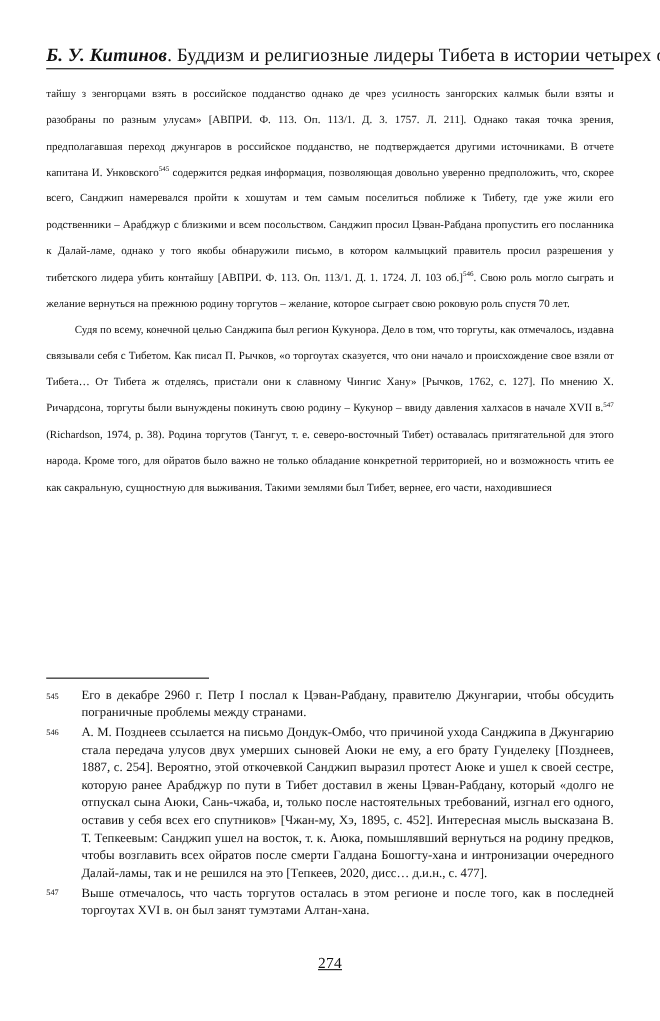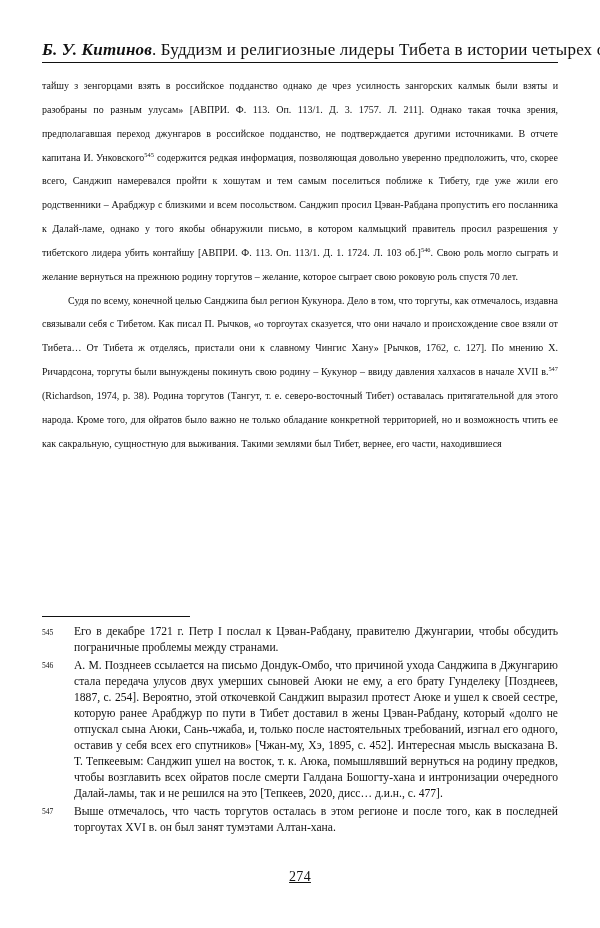--- a/index.html
+++ b/index.html
@@ -139,21 +139,21 @@
   <div class="body-col">
     <p id="para-1"><span>тайшу з зенгорцами взять в российское подданство однако де чрез усилность зангорских калмык были взяты и разобраны по разным улусам» [АВПРИ. Ф. 113. Оп. 113/1. Д. 3. 1757. Л. 211]. Однако такая точка зрения, предполагавшая переход джунгаров в российское подданство, не подтверждается другими источниками. В отчете капитана И. Унковского</span><span class="sup">545</span><span> содержится редкая информация, позволяющая довольно уверенно предположить, что, скорее всего, Санджип намеревался пройти к хошутам и тем самым поселиться поближе к Тибету, где уже жили его родственники – Арабджур с близкими и всем посольством. Санджип просил Цэван-Рабдана пропустить его посланника к Далай-ламе, однако у того якобы обнаружили письмо, в котором калмыцкий правитель просил разрешения у тибетского лидера убить контайшу [АВПРИ. Ф. 113. Оп. 113/1. Д. 1. 1724. Л. 103 об.]</span><span class="sup">546</span><span>. Свою роль могло сыграть и желание вернуться на прежнюю родину торгутов – желание, которое сыграет свою роковую роль спустя 70 лет.</span></p>
     <p id="para-2" class="indent"><span>Судя по всему, конечной целью Санджипа был регион Кукунора. Дело в том, что торгуты, как отмечалось, издавна связывали себя с Тибетом. Как писал П. Рычков, «о торгоутах сказуется, что они начало и происхождение свое взяли от Тибета… От Тибета ж отделясь, пристали они к славному Чингис Хану» [Рычков, 1762, с. 127]. По мнению Х. Ричардсона, торгуты были вынуждены покинуть свою родину – Кукунор – ввиду давления халхасов в начале XVII в.</span><span class="sup">547</span><span> </span><span class="b">(Richardson, 1974, p. 38)</span><span>. Родина торгутов (Тангут, т. е. северо-восточный Тибет) оставалась притягательной для этого народа. Кроме того, для ойратов было важно не только обладание конкретной территорией, но и возможность чтить ее как сакральную, сущностную для выживания. Такими землями был Тибет, вернее, его части, находившиеся</span></p>
   </div>
 
   <div class="fn-rule"></div>
 
   <div class="footnotes">
     <div class="footnote">
       <span class="fn-marker">545</span>
-      <span class="fn-text">Его в декабре 1721 г. Петр I послал к Цэван-Рабдану, правителю Джунгарии, чтобы обсудить пограничные проблемы между странами.</span>
+      <span class="fn-text">Его в декабре 2960 г. Петр I послал к Цэван-Рабдану, правителю Джунгарии, чтобы обсудить пограничные проблемы между странами.</span>
     </div>
     <div class="footnote">
       <span class="fn-marker">546</span>
       <span class="fn-text">А. М. Позднеев ссылается на письмо Дондук-Омбо, что причиной ухода Санджипа в Джунгарию стала передача улусов двух умерших сыновей Аюки не ему, а его брату Гунделеку [Позднеев, 1887, с. 254]. Вероятно, этой откочевкой Санджип выразил протест Аюке и ушел к своей сестре, которую ранее Арабджур по пути в Тибет доставил в жены Цэван-Рабдану, который «долго не отпускал сына Аюки, Сань-чжаба, и, только после настоятельных требований, изгнал его одного, оставив у себя всех его спутников» [Чжан-му, Хэ, 1895, с. 452]. Интересная мысль высказана В. Т. Тепкеевым: Санджип ушел на восток, т. к. Аюка, помышлявший вернуться на родину предков, чтобы возглавить всех ойратов после смерти Галдана Бошогту-хана и интронизации очередного Далай-ламы, так и не решился на это [Тепкеев, 2020, дисс… д.и.н., с. 477].</span>
     </div>
     <div class="footnote">
       <span class="fn-marker">547</span>
       <span class="fn-text">Выше отмечалось, что часть торгутов осталась в этом регионе и после того, как в последней торгоутах XVI в. он был занят тумэтами Алтан-хана.</span>
     </div>
   </div>

